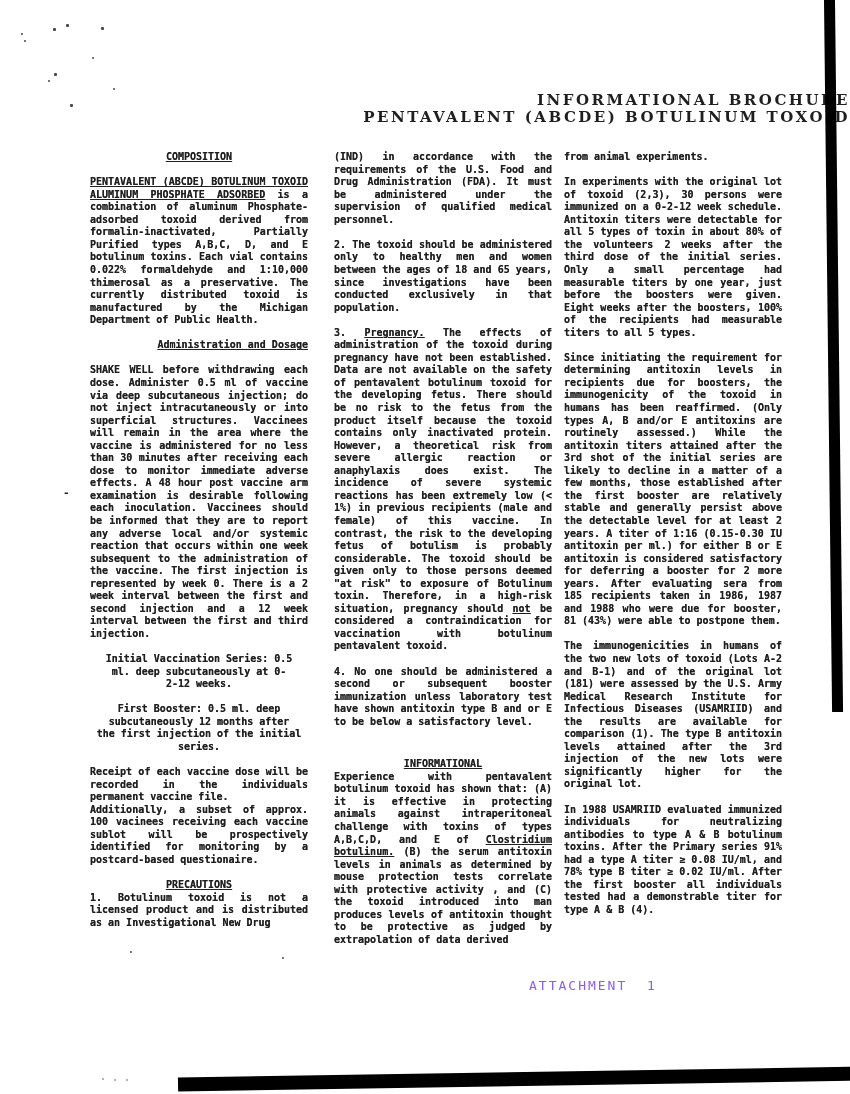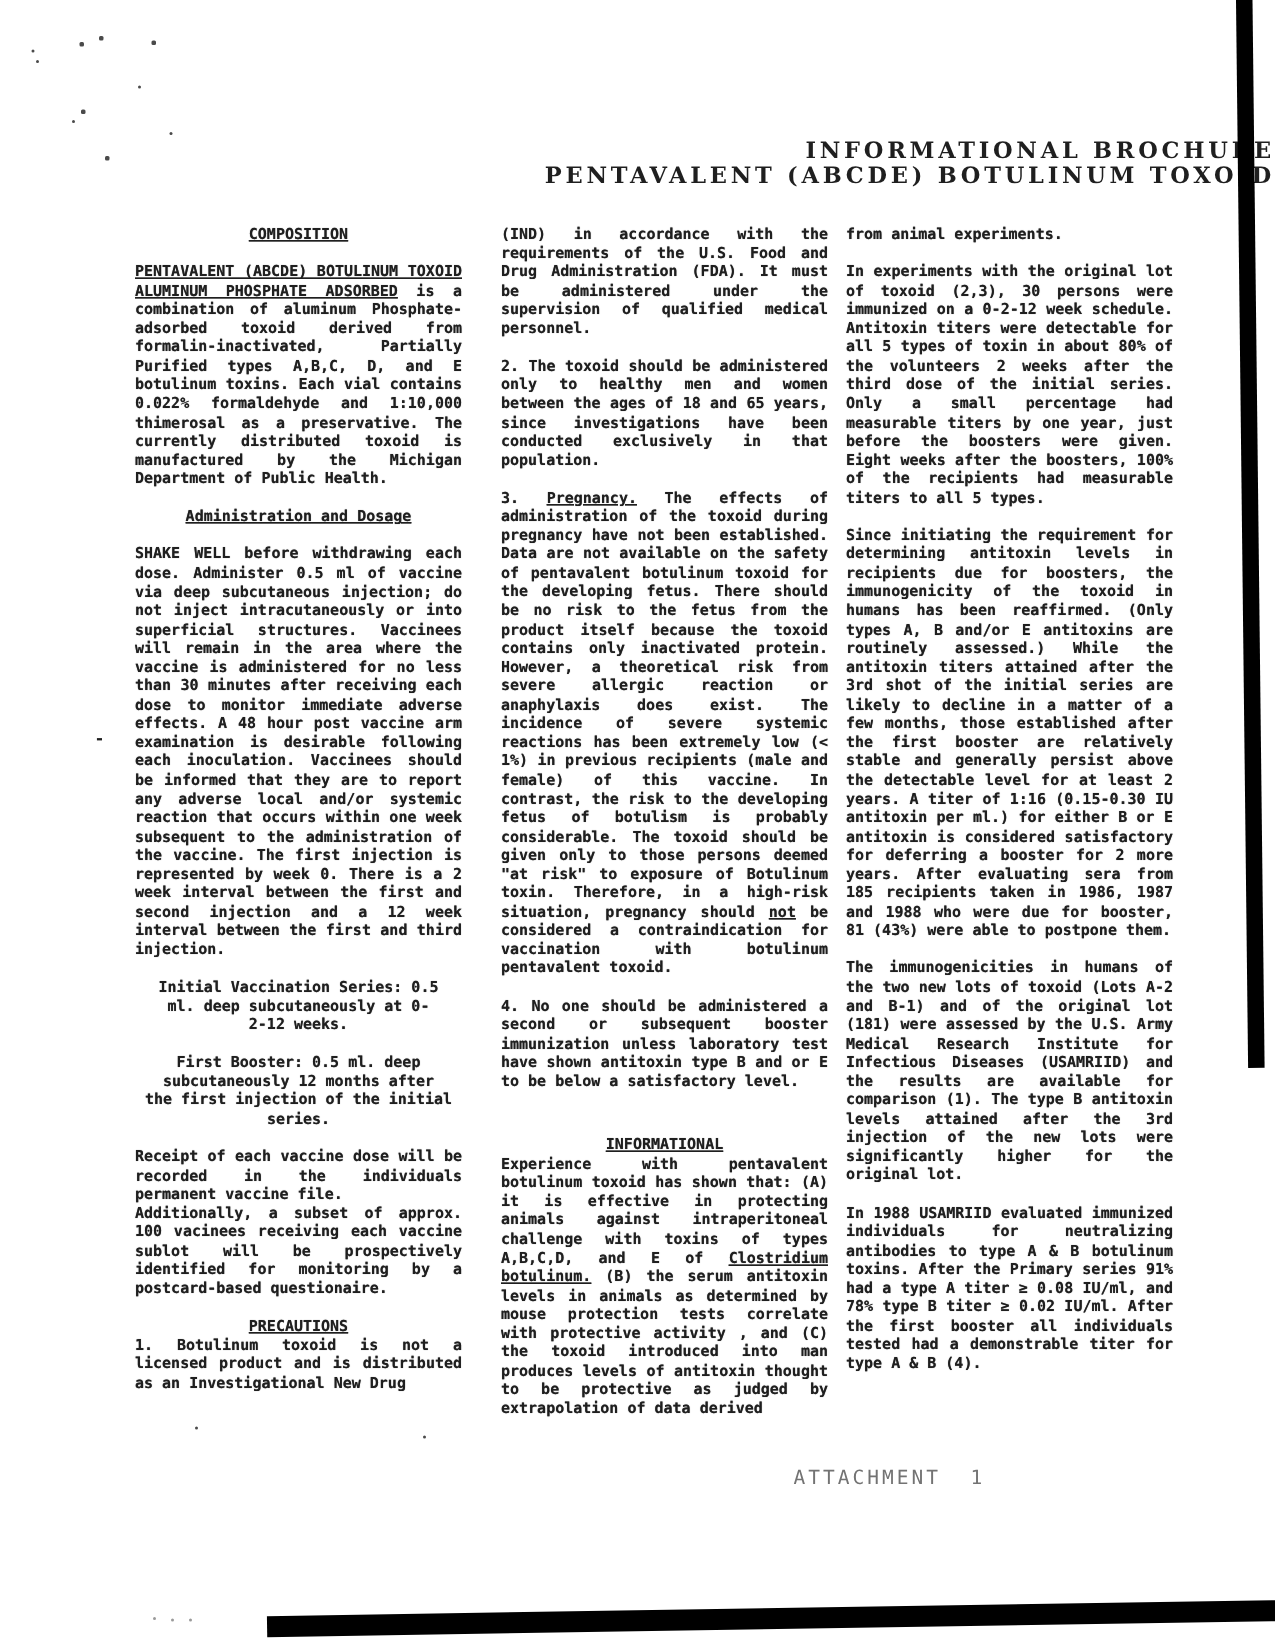--- a/index.html
+++ b/index.html
@@ -18,26 +18,26 @@
     position:absolute; top:151px; width:218px;
     font-size:10px; line-height:12.55px; font-weight:700;
     text-shadow:0 0 0.5px rgba(25,25,25,0.75);
   }
   .col1 { left:90px; }
   .col2 { left:334px; }
   .col3 { left:564px; }
   .p  { margin:0 0 12.6px 0; text-align:justify; }
   .p.pre { white-space:pre-line; text-align:center; }
   .h  { margin:0; text-align:center; }
-  .h.hl { text-align:center; }
+  .h.hl { text-align:right; }
   .u  { text-decoration:underline; text-underline-offset:1px; }
   .attachment {
     position:absolute; left:529px; top:978px;
     font-size:13px; font-weight:400; letter-spacing:2px; white-space:pre;
-    color:#737373;
+    color:#8b5cf6;
   }
   .bar-right {
     position:absolute; left:828px; top:-6px; width:11px; height:718px;
     transform:rotate(-0.65deg);
   }
   .bar-bottom {
     position:absolute; left:178px; top:1072px; width:690px; height:14px;
     transform:rotate(-0.9deg);
   }
   .margin-dash {

